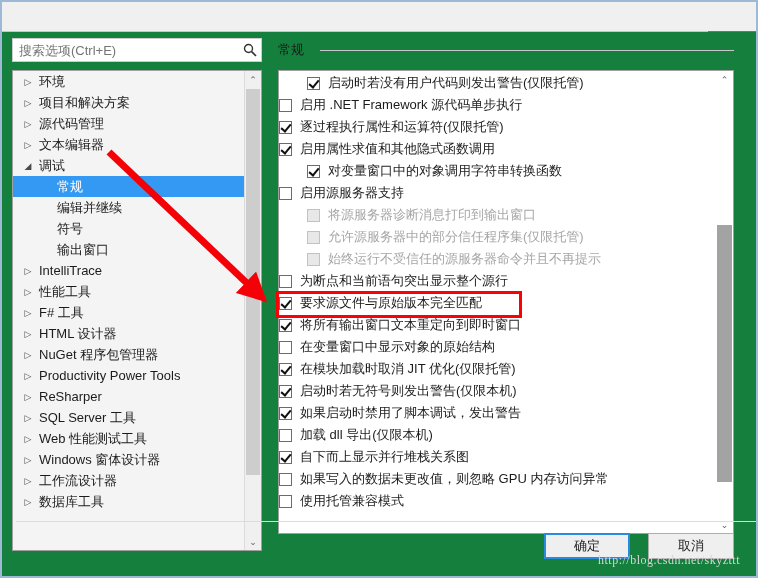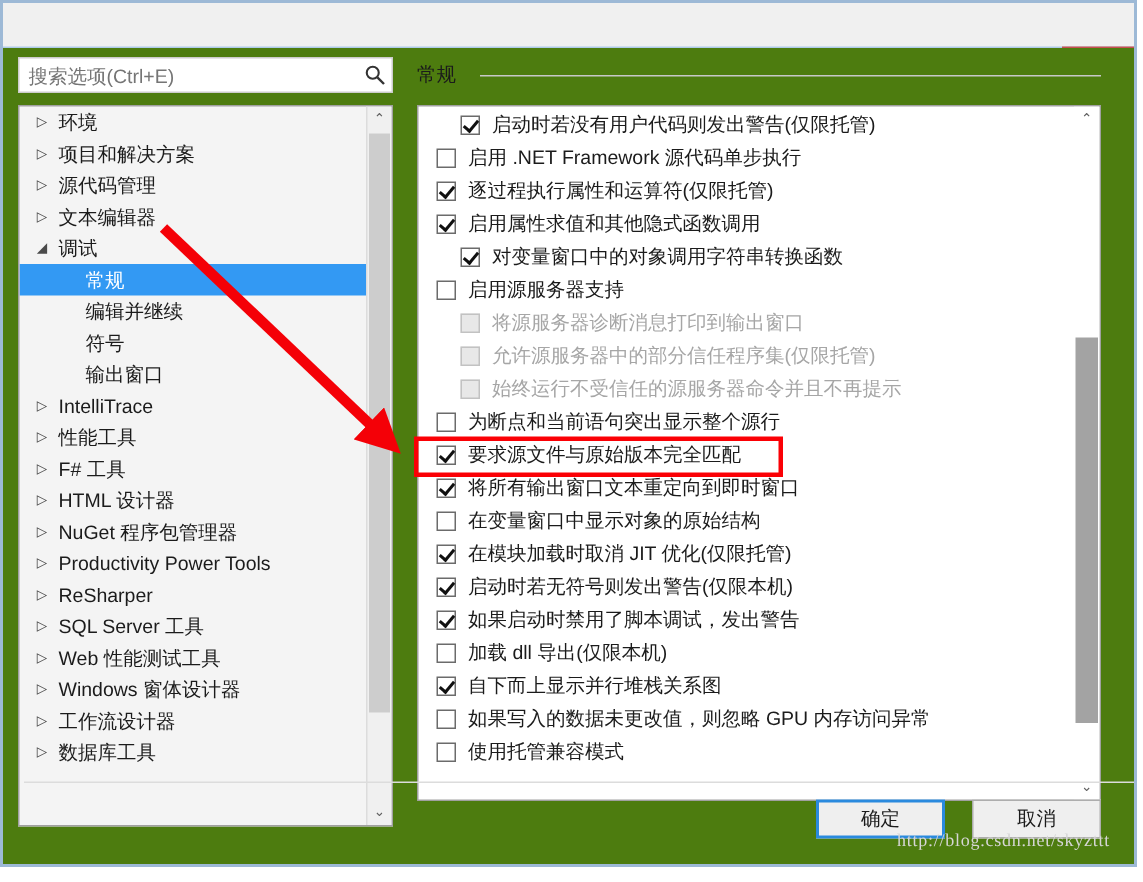--- a/index.html
+++ b/index.html
@@ -73,21 +73,21 @@
     cursor: pointer;
   }
 
   
   .dlg-body {
     position: absolute;
     left: 0;
     top: 30px;
     right: 0;
     bottom: 0;
-    background: #4d7c0f;
+    background: #15803d;
   }
 
   
   .search-wrap {
     position: absolute;
     left: 10px;
     top: 6px;
     width: 250px;
     height: 24px;
     background: #ffffff;
@@ -235,21 +235,21 @@
     padding-top: 1px;
     overflow: hidden;
   }
   .opt-row {
     height: 22px;
     display: flex;
     align-items: center;
     font-size: 13px;
     color: #1b1b1b;
     white-space: nowrap;
-    padding-left: 12px;
+    padding-left: 0;
     cursor: default;
   }
   .opt-row.indent { padding-left: 28px; }
   .opt-row.disabled { color: #a6a6a6; }
   .cbx {
     width: 13px;
     height: 13px;
     flex: 0 0 13px;
     border: 1px solid #6b6b6b;
     background: #ffffff;

